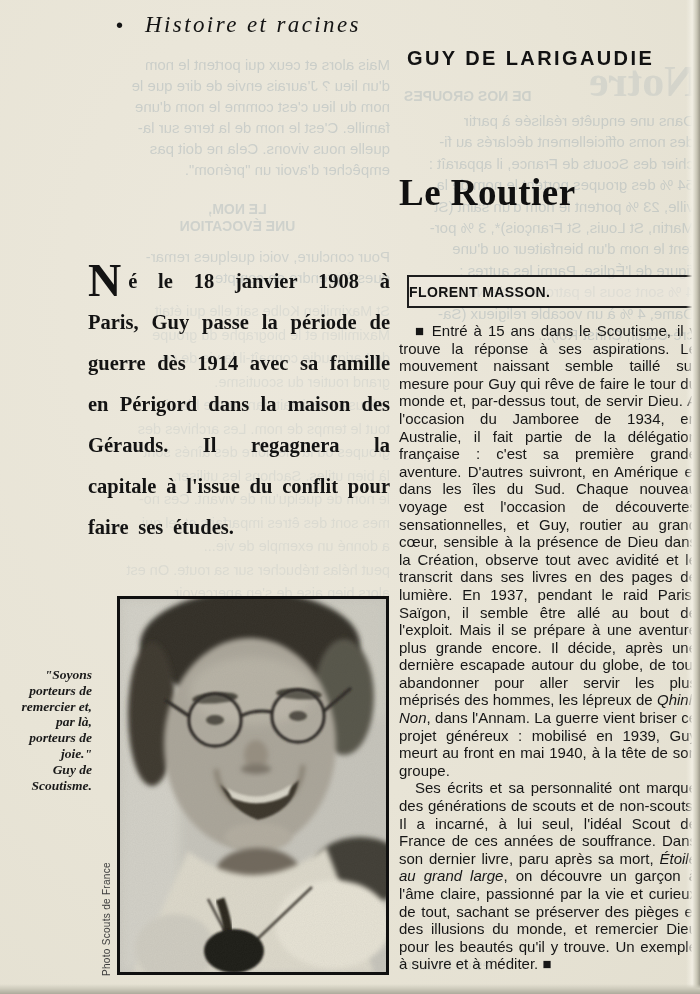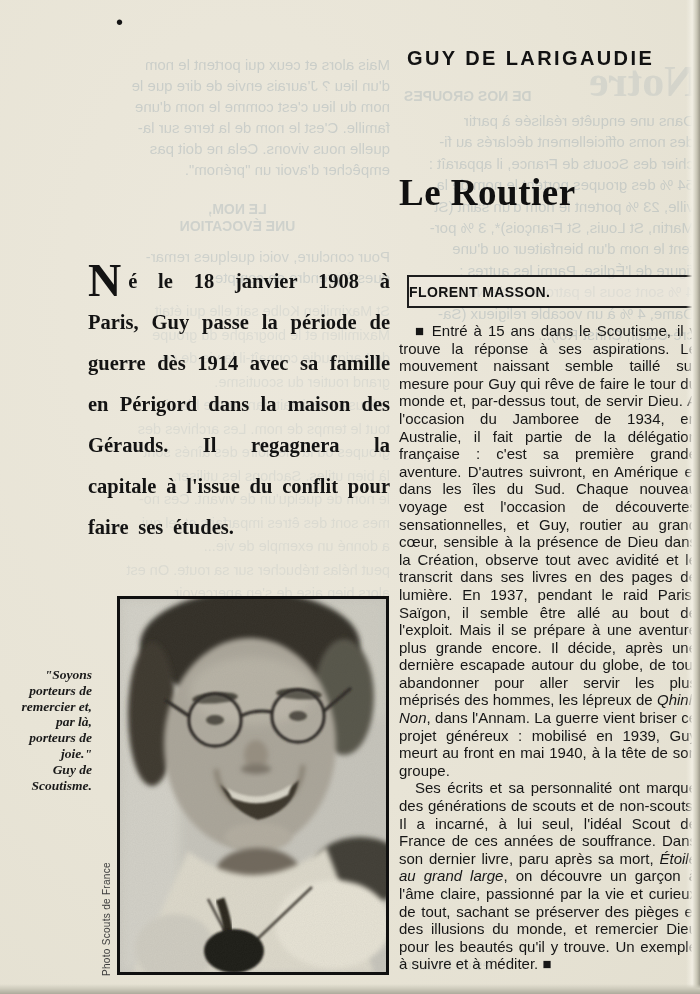--- a/index.html
+++ b/index.html
@@ -104,20 +104,21 @@
       <div>4 % sont sous le patronage de Notre-</div>
       <div>Dame, 4 % à un vocable religieux (Sa-</div>
       <div>cré-Cœur, Christ-Roi)...</div>
     </div>
   <div class="abs ghost g-rightbottom">
       <div>les de Routiers</div>
     </div>
 
   <div class="abs kicker">
     <span class="bullet">•</span>
+    <span class="klabel">Histoire et racines</span>
   </div>
   <div class="abs headline">GUY DE LARIGAUDIE</div>
 
   <div class="abs title-line t1">Le Routier</div>
 
   <div class="abs byline-box">
     <span>FLORENT MASSON.</span>
   </div>
 
   <div class="abs intro">

